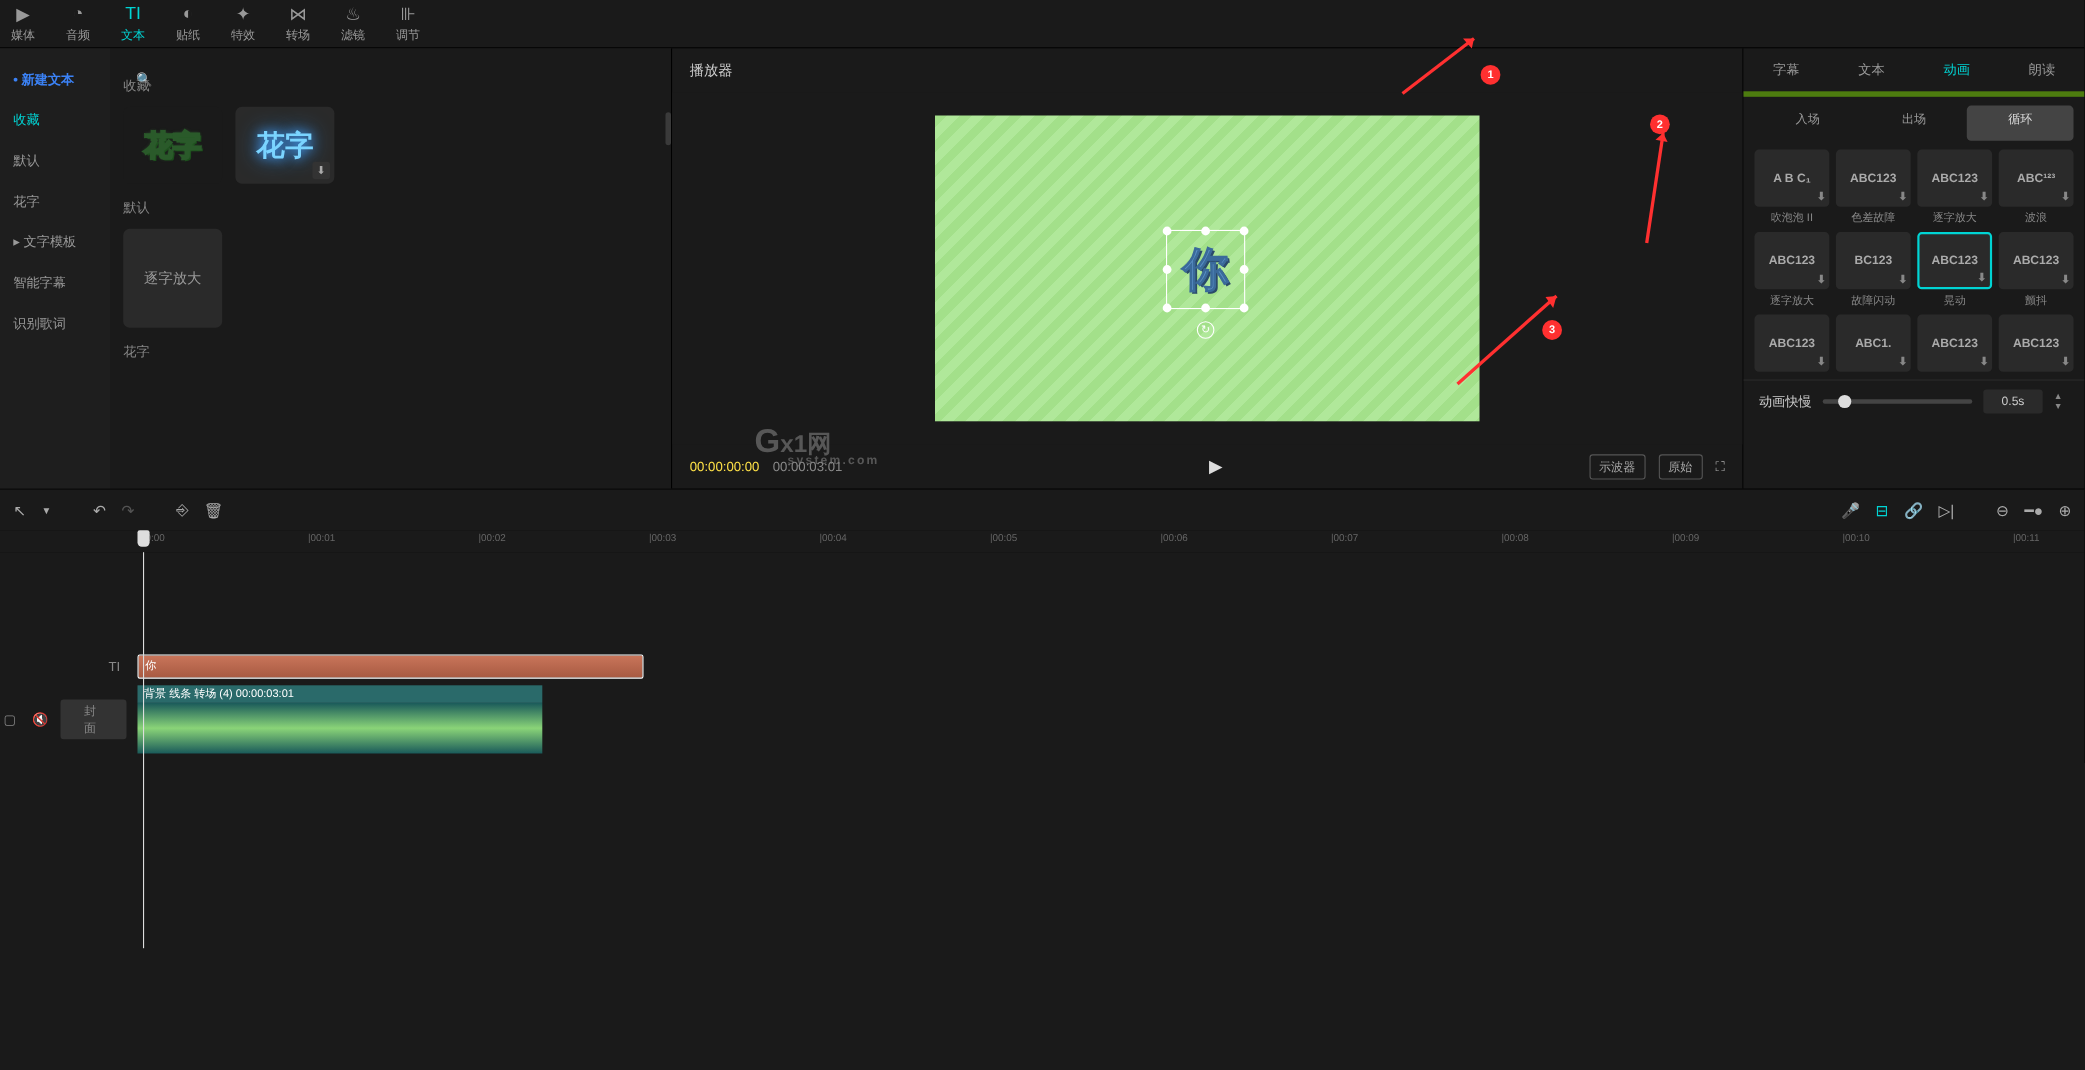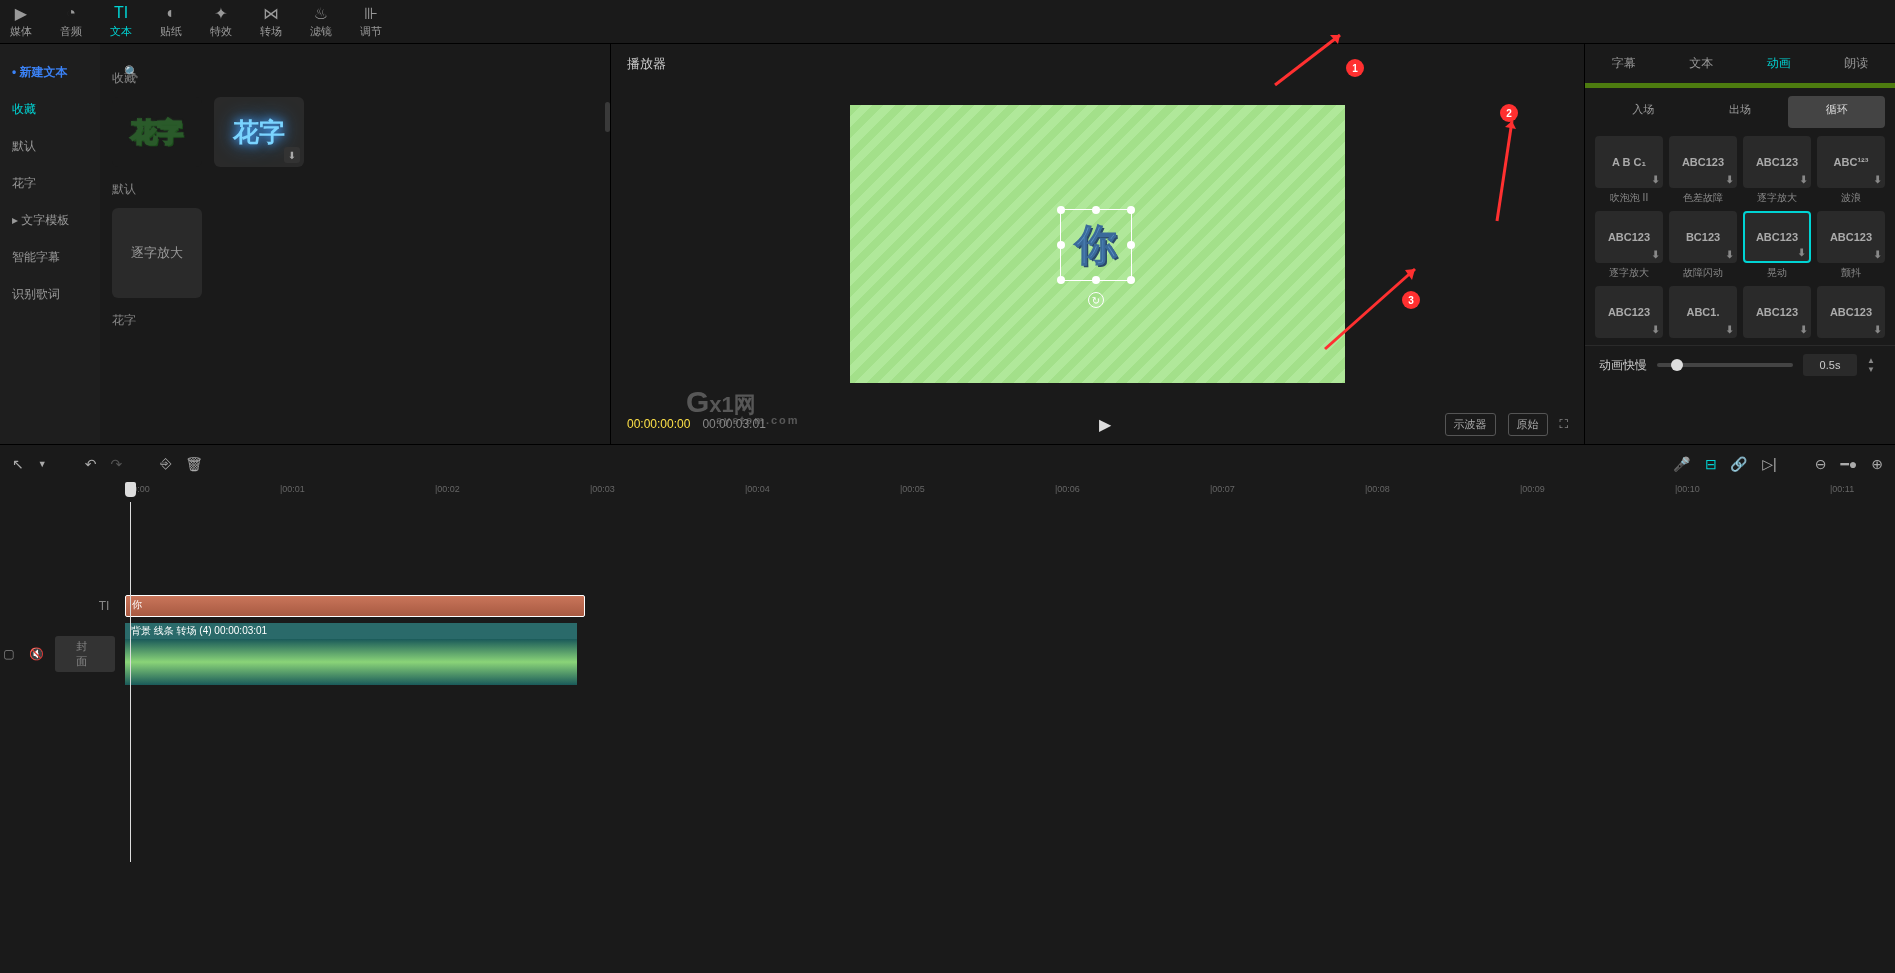--- a/index.html
+++ b/index.html
@@ -340,21 +340,21 @@
     </div>
     <div class="text-clip" style="width:460px">你</div>
   </div>
 
   <div class="track-row" style="height:64px">
     <div class="track-header" style="height:64px">
       <span class="track-icon">▢</span>
       <span class="track-icon">🔇</span>
       <span class="track-header-btn">封面</span>
     </div>
-    <div style="width:452px">
+    <div style="width:368px">
       <div class="video-clip-head">背景 线条 转场 (4)    00:00:03:01</div>
       <div class="video-clip-body"></div>
     </div>
   </div>
 </div>
 
 <svg style="position:absolute;left:1270px;top:30px;width:90px;height:60px;z-index:100;pointer-events:none">
   <line x1="5" y1="55" x2="70" y2="5" stroke="#ff3030" stroke-width="3"></line>
   <polygon points="70,5 60,5 68,14" fill="#ff3030"></polygon>
 </svg>

